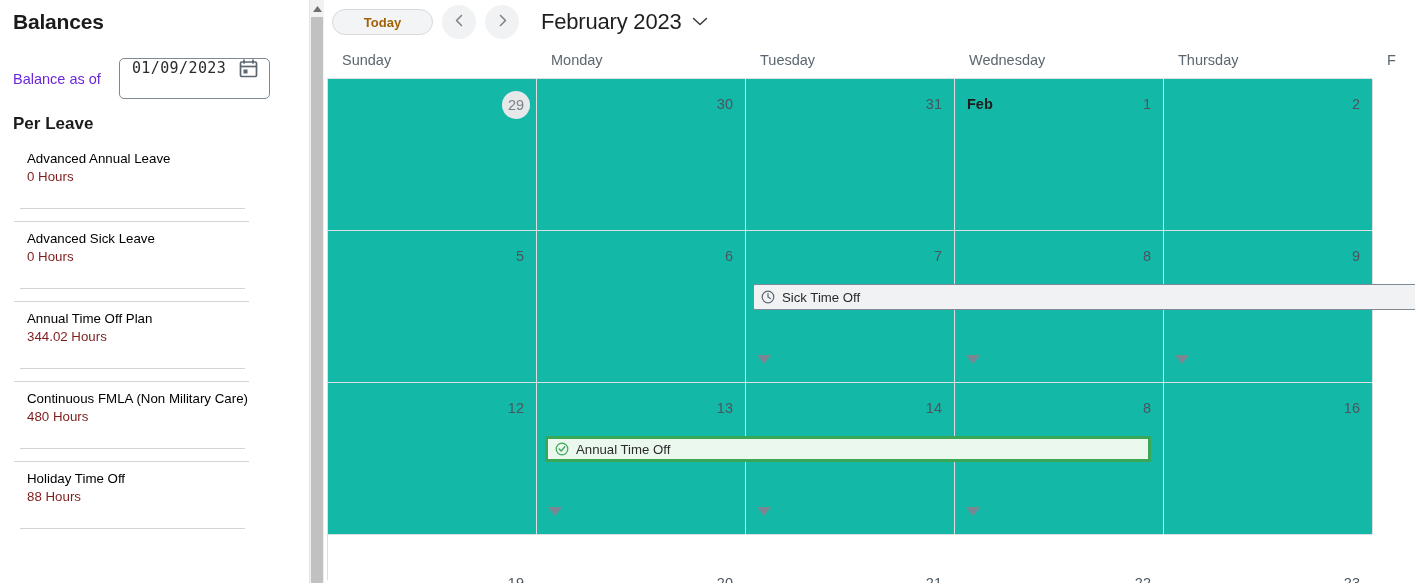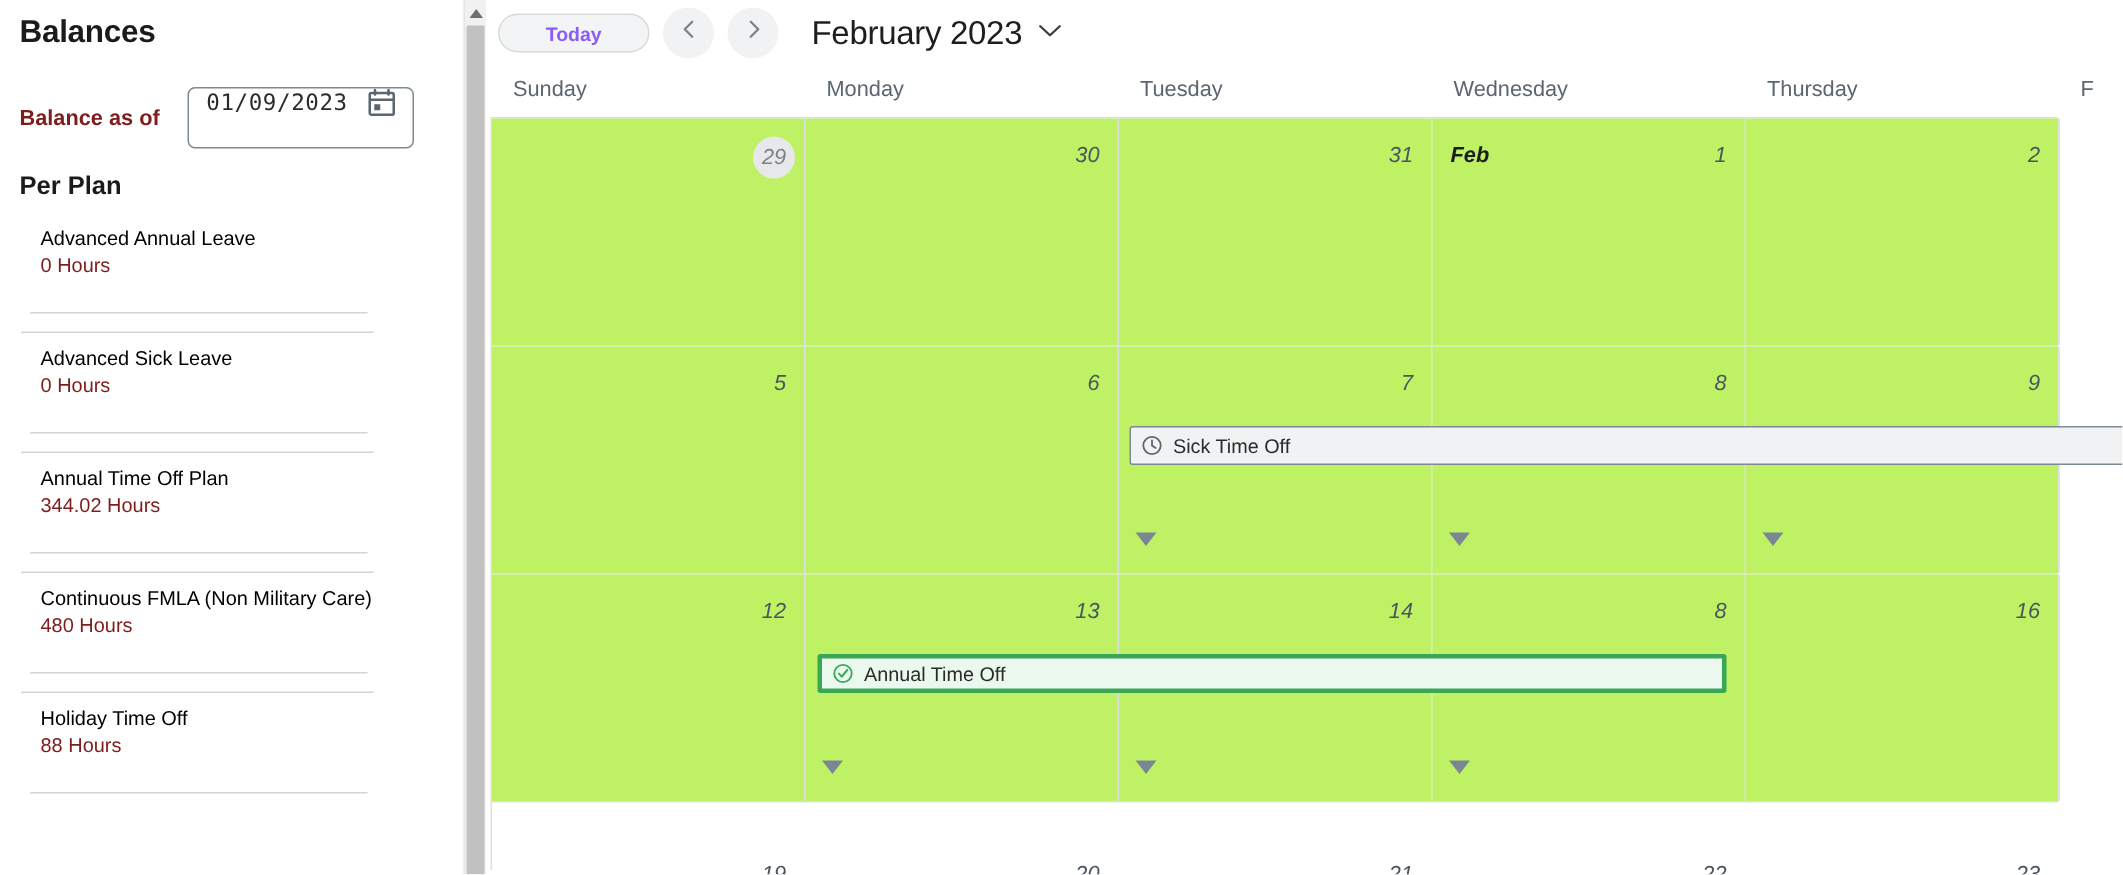--- a/index.html
+++ b/index.html
@@ -40,22 +40,22 @@
     letter-spacing: -0.2px;
     padding: 10px 0 0 13px;
   }
   .balance-asof-row {
     display: flex;
     align-items: center;
     padding: 24px 0 0 13px;
   }
   .balance-asof-label {
     font-size: 14.5px;
-    font-weight: bold;
-    color: #7f1d1d;
+    font-weight: normal;
+    color: #6d28d9;
     white-space: nowrap;
   }
   .date-input-wrap {
     position: relative;
     margin-left: 18px;
     width: 151px;
     height: 41px;
     border: 1px solid #7b8a95;
     border-radius: 5px;
     background: #ffffff;
@@ -147,21 +147,21 @@
     padding-left: 8px;
   }
   .today-btn {
     width: 101px;
     height: 26px;
     border: 1px solid #d7d9db;
     border-radius: 14px;
     background: #f3f4f5;
     font-size: 13px;
     font-weight: bold;
-    color: #8b5cf6;
+    color: #a16207;
     display: flex;
     align-items: center;
     justify-content: center;
     cursor: pointer;
   }
   .nav-btn {
     width: 34px;
     height: 34px;
     margin-left: 9px;
     border-radius: 50%;
@@ -213,22 +213,21 @@
     position: relative;
     display: flex;
     height: 152px;
     border-bottom: 1px solid #dcdfe2;
   }
   .week-row.partial { height: 45px; border-bottom: none; align-items: center; }
   .day-cell {
     position: relative;
     flex: 0 0 209px;
     border-right: 1px solid #dcdfe2;
-    background: #bef264;
-    font-style: italic;
+    background: #14b8a6;
   }
   .day-number {
     position: absolute;
     top: 17px;
     right: 12px;
     font-size: 14.5px;
     color: #4a5560;
     line-height: 17px;
   }
   .month-tag {
@@ -312,21 +311,21 @@
               <rect x="1.5" y="3" width="16" height="14.5" rx="1.2" fill="none" stroke="#5b6670" stroke-width="1.7"></rect>
               <line x1="1.5" y1="7.5" x2="17.5" y2="7.5" stroke="#5b6670" stroke-width="1.7"></line>
               <line x1="5" y1="1" x2="5" y2="4" stroke="#5b6670" stroke-width="1.7" stroke-linecap="round"></line>
               <line x1="14" y1="1" x2="14" y2="4" stroke="#5b6670" stroke-width="1.7" stroke-linecap="round"></line>
               <rect x="4.5" y="10.5" width="4" height="4" fill="#5b6670"></rect>
             </svg>
           </span>
         </div>
       </div>
 
-      <div class="per-plan-title">Per Plan</div>
+      <div class="per-plan-title">Per Leave</div>
 
       <div class="plan-list">
 
         <div class="plan-item">
           <div class="plan-name">Advanced Annual Leave</div>
           <div class="plan-hours">0 Hours</div>
           <div class="rule-inner"></div>
           <div class="rule-outer"></div>
         </div>
 

